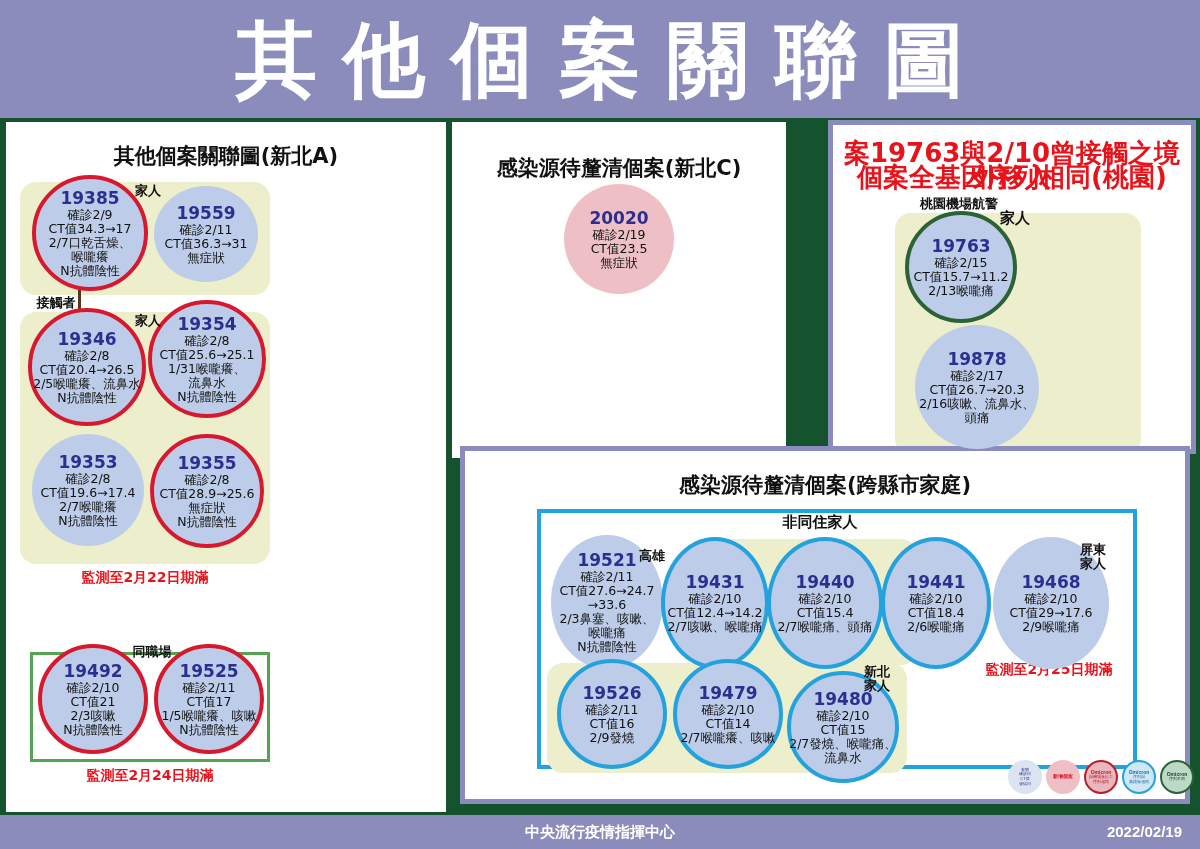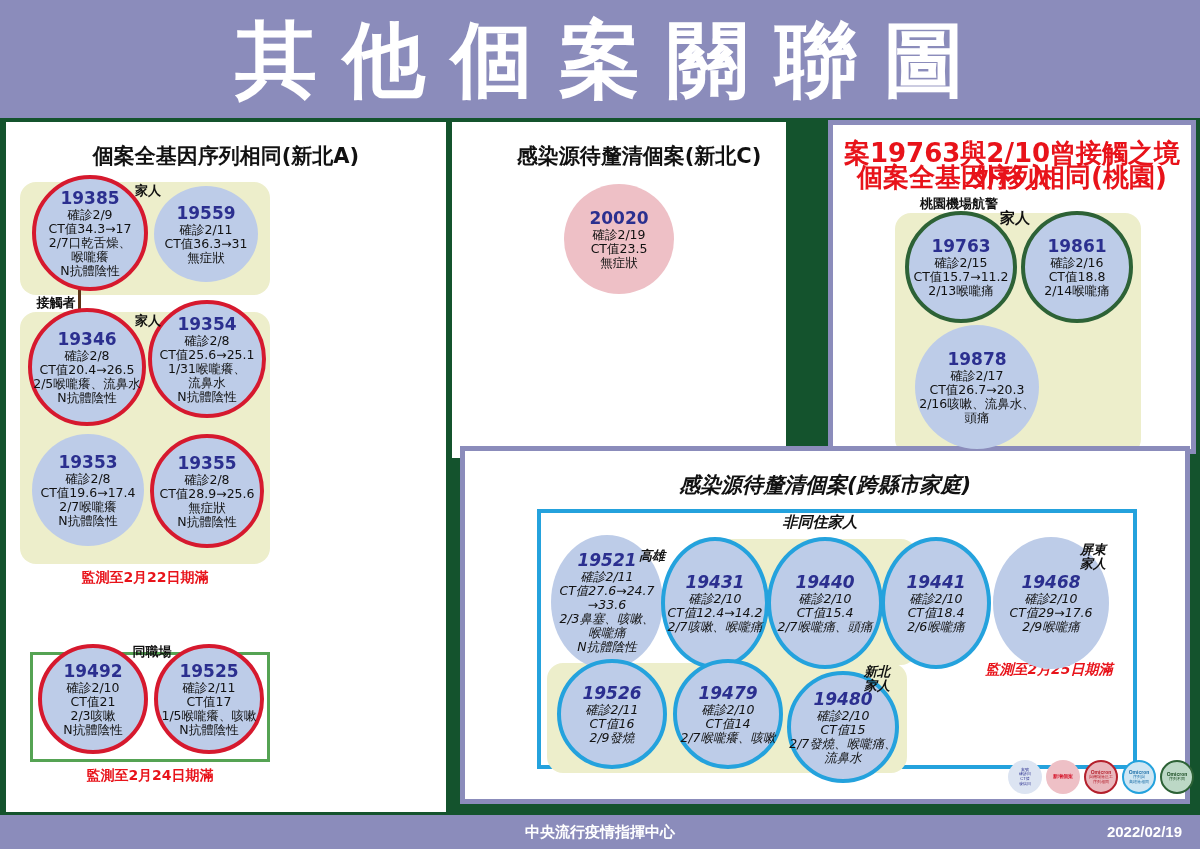--- a/index.html
+++ b/index.html
@@ -26,21 +26,21 @@
   .footer-org{position:absolute;left:0;top:0;width:1200px;line-height:34px;text-align:center;
     color:#fff;font-size:15px;font-weight:bold;}
   .footer-date{position:absolute;right:18px;top:0;line-height:34px;color:#fff;font-size:15px;font-weight:bold;}
 
   
   .panel{position:absolute;background:#ffffff;}
   #panel-a{left:6px;top:122px;width:440px;height:690px;}
   #panel-c{left:452px;top:122px;width:334px;height:336px;}
   #panel-taoyuan{left:830px;top:122px;width:364px;height:330px;}
   #panel-cross{left:464px;top:450px;width:730px;height:362px;}
-  #panel-cross{border:5px solid #8b8cbb;left:460px;top:446px;width:730px;height:358px;box-sizing:border-box;font-style:italic;}
+  #panel-cross{border:5px solid #8b8cbb;left:460px;top:446px;width:730px;height:358px;box-sizing:border-box;}
   #panel-taoyuan{border:5px solid #8b8cbb;box-sizing:border-box;left:828px;top:120px;width:368px;height:334px;}
 
   .panel-title{
     position:absolute;width:100%;text-align:center;
     font-size:21px;font-weight:bold;color:#111;
     font-family:"DejaVu Sans","Liberation Sans",sans-serif;
   }
   .panel-title.red{color:#e8131a;font-size:26px;line-height:24px;}
 
   
@@ -100,21 +100,21 @@
 </head>
 <body>
 
 <div class="page">
 
   <div class="header">
     <div class="header-title">其他個案關聯圖</div>
   </div>
 
   <div class="panel" id="panel-a">
-    <div class="panel-title" style="top:20px;">個案全基因序列相同(新北A)</div>
+    <div class="panel-title" style="top:20px;">其他個案關聯圖(新北A)</div>
 
     <div class="group khaki" style="left:14px;top:60px;width:250px;height:113px;"></div>
     <div class="grp-label" style="left:120px;top:62px;width:44px;">家人</div>
 
     <div class="case red" style="left:26px;top:53px;width:116px;height:116px;">
       <div class="cid">19385</div>
       <div class="ln">確診2/9</div>
       <div class="ln">CT值34.3→17</div>
       <div class="ln">2/7口乾舌燥、</div>
       <div class="ln">喉嚨癢</div>
@@ -185,21 +185,21 @@
       <div class="ln">確診2/11</div>
       <div class="ln">CT值17</div>
       <div class="ln">1/5喉嚨癢、咳嗽</div>
       <div class="ln">N抗體陰性</div>
     </div>
 
     <div class="note-red" style="left:24px;top:645px;width:240px;">監測至2月24日期滿</div>
   </div>
 
   <div class="panel" id="panel-c">
-    <div class="panel-title" style="top:20px;padding-left:20px;">感染源待釐清個案(新北C)</div>
+    <div class="panel-title" style="top:32px;">感染源待釐清個案(新北C)</div>
 
     <div class="case pink" style="left:112px;top:62px;width:110px;height:110px;">
       <div class="cid">20020</div>
       <div class="ln">確診2/19</div>
       <div class="ln">CT值23.5</div>
       <div class="ln">無症狀</div>
     </div>
   </div>
 
   <div class="panel" id="panel-taoyuan">
@@ -211,26 +211,20 @@
     <div class="group khaki" style="left:62px;top:88px;width:246px;height:242px;"></div>
     <div class="grp-label big" style="left:152px;top:86px;width:60px;">家人</div>
 
     <div class="case green" style="left:72px;top:86px;width:112px;height:112px;">
       <div class="cid">19763</div>
       <div class="ln">確診2/15</div>
       <div class="ln">CT值15.7→11.2</div>
       <div class="ln">2/13喉嚨痛</div>
     </div>
 
-    <div class="case green" style="left:188px;top:86px;width:112px;height:112px;">
-      <div class="cid">19861</div>
-      <div class="ln">確診2/16</div>
-      <div class="ln">CT值18.8</div>
-      <div class="ln">2/14喉嚨痛</div>
-    </div>
 
     <div class="case" style="left:82px;top:200px;width:124px;height:124px;">
       <div class="cid">19878</div>
       <div class="ln">確診2/17</div>
       <div class="ln">CT值26.7→20.3</div>
       <div class="ln">2/16咳嗽、流鼻水、</div>
       <div class="ln">頭痛</div>
     </div>
   </div>
 

